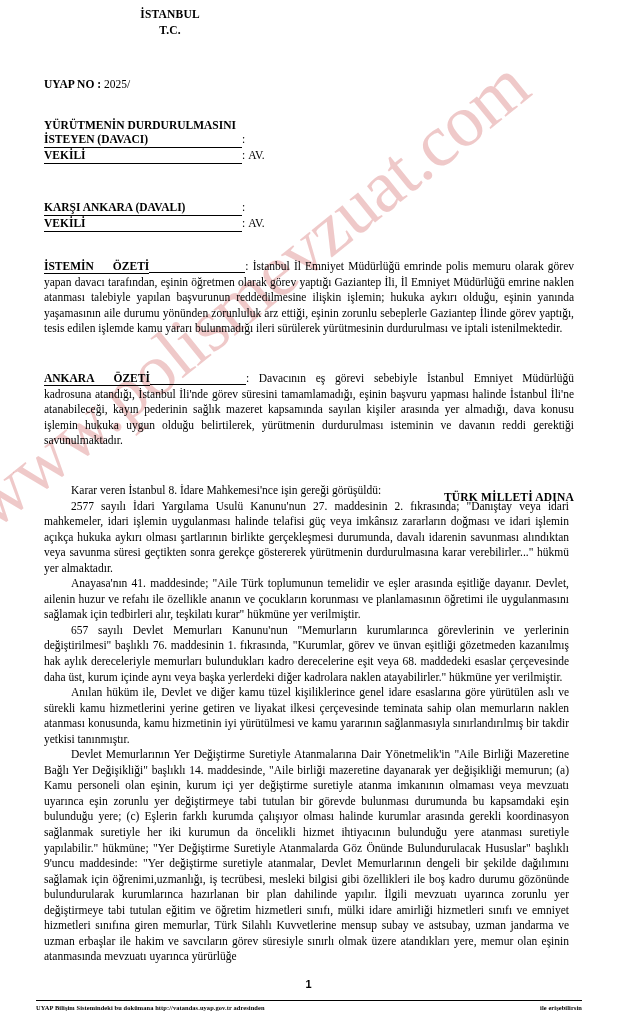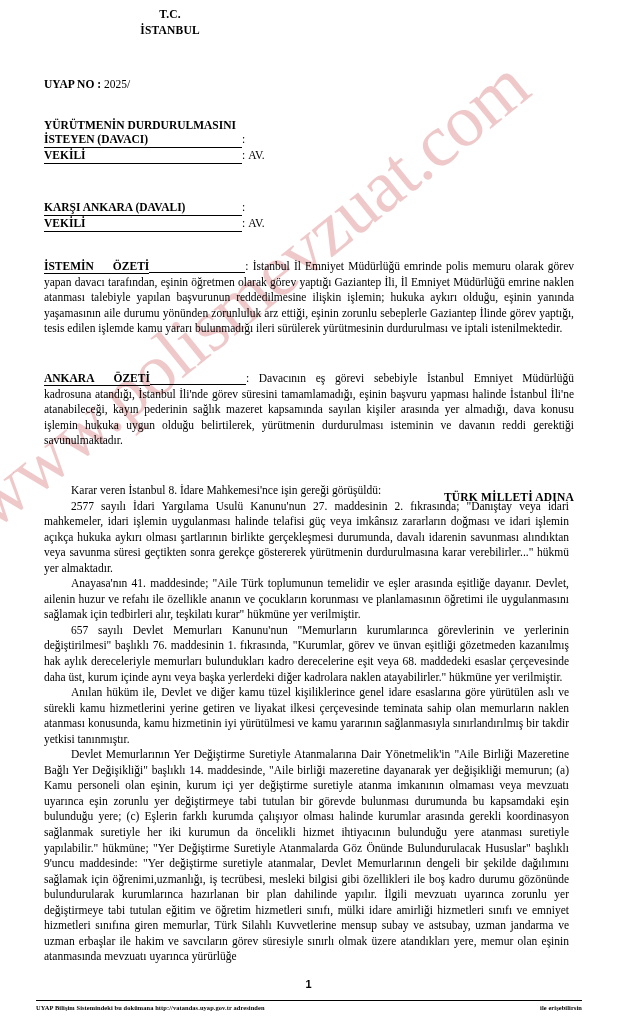--- a/index.html
+++ b/index.html
@@ -205,22 +205,22 @@
 
 <div id="page">
 
   <div id="watermark-layer">
     <div id="watermark-text" style="color: rgba(196, 60, 60, 0.28);">www.polismevzuat.com</div>
   </div>
 
   <div id="content">
 
     <div id="court-header">
+      <div class="hdr">İSTANBUL</div>
       <div class="hdr">T.C.</div>
-      <div class="hdr">İSTANBUL</div>
     </div>
 
     <div id="esas-row">
       <span class="lbl">UYAP NO :</span>
       <span class="val">2025/</span>
     </div>
 
     <div id="applicant-block" class="field-block">
       <div class="field-caption">YÜRÜTMENİN DURDURULMASINI</div>
       <div class="field-row">

